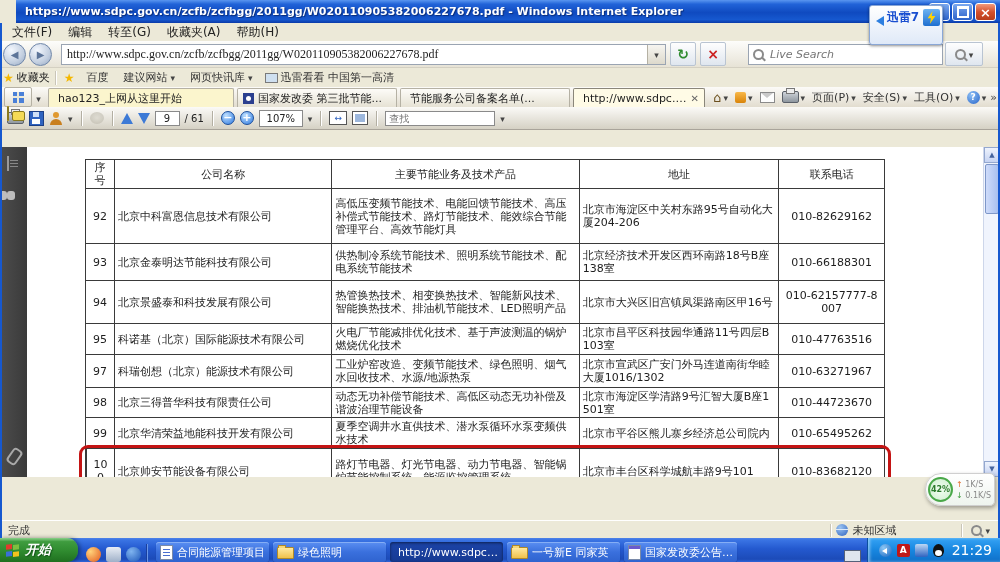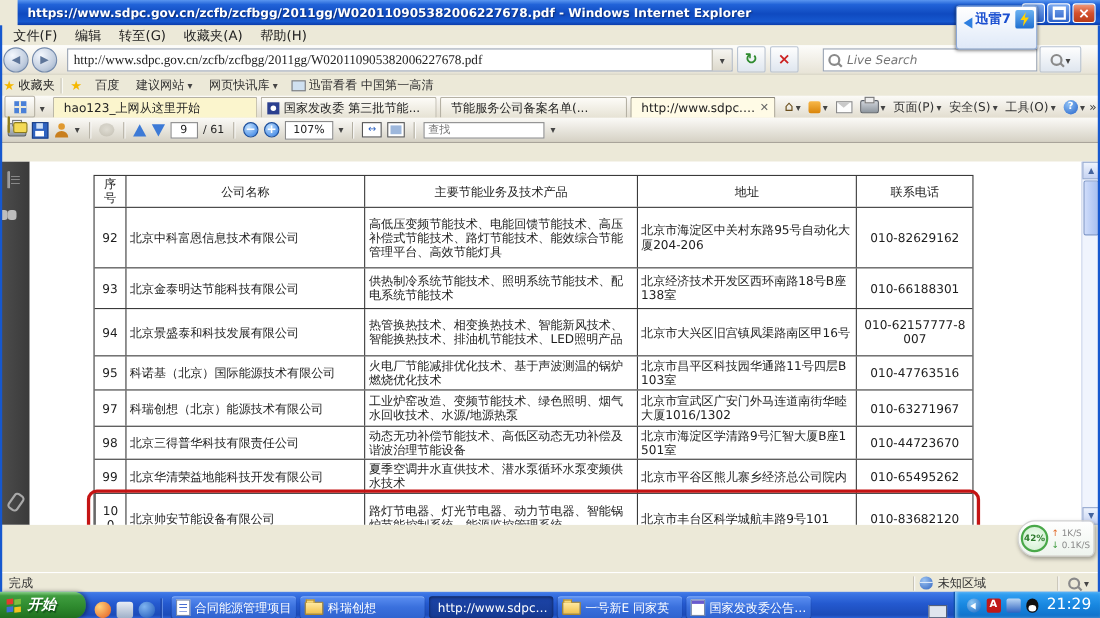--- a/index.html
+++ b/index.html
@@ -484,21 +484,21 @@
     <span class="ql-ico ql-2"></span>
     <span class="ql-ico ql-3"></span>
   </span>
   <span class="tb-sep"></span>
   <span class="task">
     <span class="icon-doc"></span>
     <span class="task-label">合同能源管理项目</span>
   </span>
   <span class="task">
     <span class="icon-folder"></span>
-    <span class="task-label">科瑞创想</span>
+    <span class="task-label">绿色照明</span>
   </span>
   <span class="task active">
     <span class="ie-e-s" style="color:#8ec8f5;"></span>
     <span class="task-label">http://www.sdpc....</span>
   </span>
   <span class="task">
     <span class="icon-folder"></span>
     <span class="task-label">一号新E 同家英</span>
   </span>
   <span class="task">

